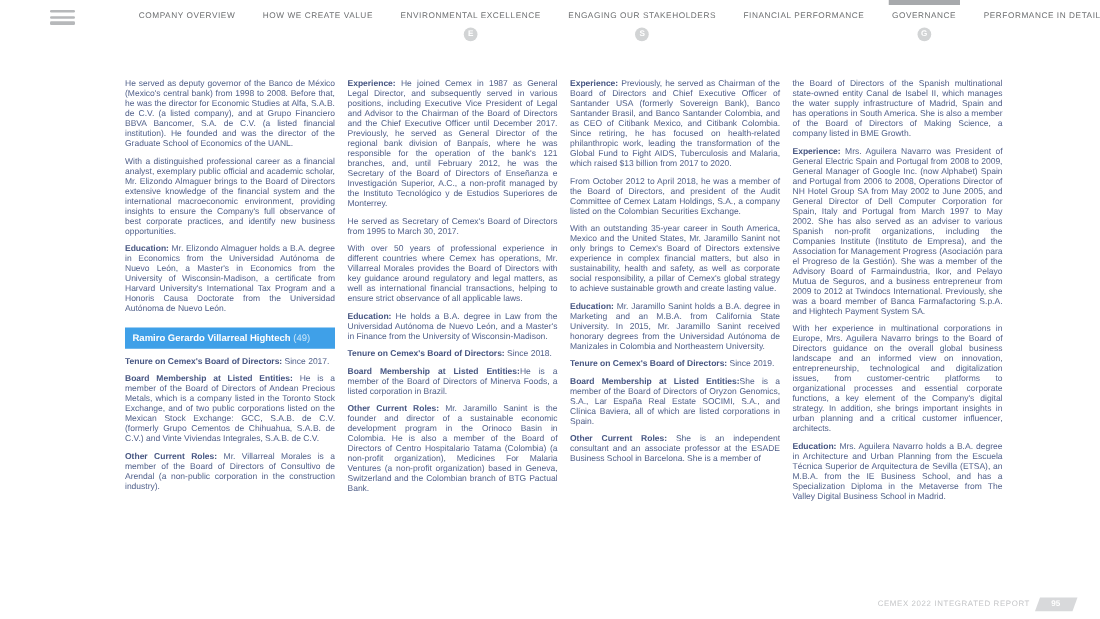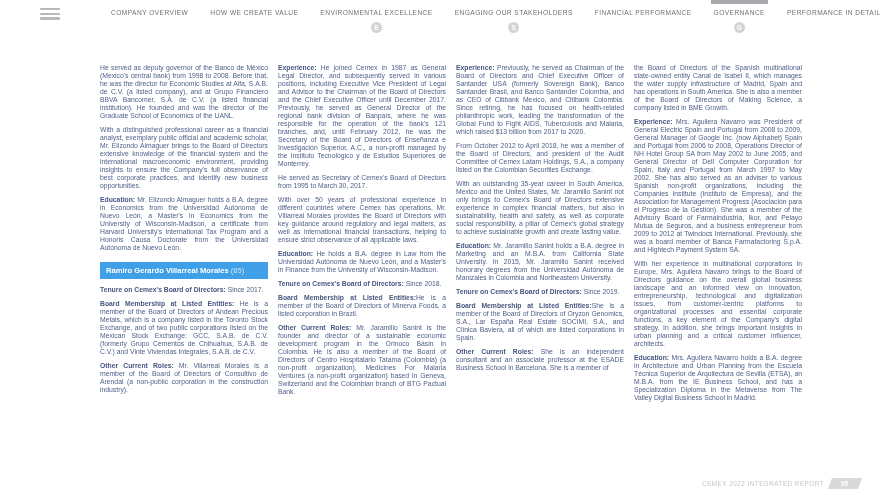--- a/index.html
+++ b/index.html
@@ -87,21 +87,21 @@
         <span class="nav-label">PERFORMANCE IN DETAIL</span>
       </div>
     </div>
 </div>
 
 <div class="columns" id="columns">
     <div class="col">
       <p><span>He served as deputy governor of the Banco de México (Mexico's central bank) from 1998 to 2008. Before that, he was the director for Economic Studies at Alfa, S.A.B. de C.V. (a listed company), and at Grupo Financiero BBVA Bancomer, S.A. de C.V. (a listed financial institution). He founded and was the director of the Graduate School of Economics of the UANL.</span></p>
       <p><span>With a distinguished professional career as a financial analyst, exemplary public official and academic scholar, Mr. Elizondo Almaguer brings to the Board of Directors extensive knowledge of the financial system and the international macroeconomic environment, providing insights to ensure the Company's full observance of best corporate practices, and identify new business opportunities.</span></p>
       <p><b>Education:</b><span> Mr. Elizondo Almaguer holds a B.A. degree in Economics from the Universidad Autónoma de Nuevo León, a Master's in Economics from the University of Wisconsin-Madison, a certificate from Harvard University's International Tax Program and a Honoris Causa Doctorate from the Universidad Autónoma de Nuevo León.</span></p>
-      <div class="name-band"><span>Ramiro Gerardo Villarreal Morales</span><span class="age"> (85)</span></div>
+      <div class="name-band"><span>Ramiro Gerardo Villarreal Hightech</span><span class="age"> (49)</span></div>
       <p><b>Tenure on Cemex's Board of Directors:</b><span> Since 2017.</span></p>
       <p><b>Board Membership at Listed Entities:</b><span> He is a member of the Board of Directors of Andean Precious Metals, which is a company listed in the Toronto Stock Exchange, and of two public corporations listed on the Mexican Stock Exchange: GCC, S.A.B. de C.V. (formerly Grupo Cementos de Chihuahua, S.A.B. de C.V.) and Vinte Viviendas Integrales, S.A.B. de C.V.</span></p>
       <p><b>Other Current Roles:</b><span> Mr. Villarreal Morales is a member of the Board of Directors of Consultivo de Arendal (a non-public corporation in the construction industry).</span></p>
     </div>
     <div class="col">
       <p><b>Experience:</b><span> He joined Cemex in 1987 as General Legal Director, and subsequently served in various positions, including Executive Vice President of Legal and Advisor to the Chairman of the Board of Directors and the Chief Executive Officer until December 2017. Previously, he served as General Director of the regional bank division of Banpaís, where he was responsible for the operation of the bank's 121 branches, and, until February 2012, he was the Secretary of the Board of Directors of Enseñanza e Investigación Superior, A.C., a non-profit managed by the Instituto Tecnológico y de Estudios Superiores de Monterrey.</span></p>
       <p><span>He served as Secretary of Cemex's Board of Directors from 1995 to March 30, 2017.</span></p>
       <p><span>With over 50 years of professional experience in different countries where Cemex has operations, Mr. Villarreal Morales provides the Board of Directors with key guidance around regulatory and legal matters, as well as international financial transactions, helping to ensure strict observance of all applicable laws.</span></p>
       <p><b>Education:</b><span> He holds a B.A. degree in Law from the Universidad Autónoma de Nuevo León, and a Master's in Finance from the University of Wisconsin-Madison.</span></p>
       <p><b>Tenure on Cemex's Board of Directors:</b><span> Since 2018.</span></p>

